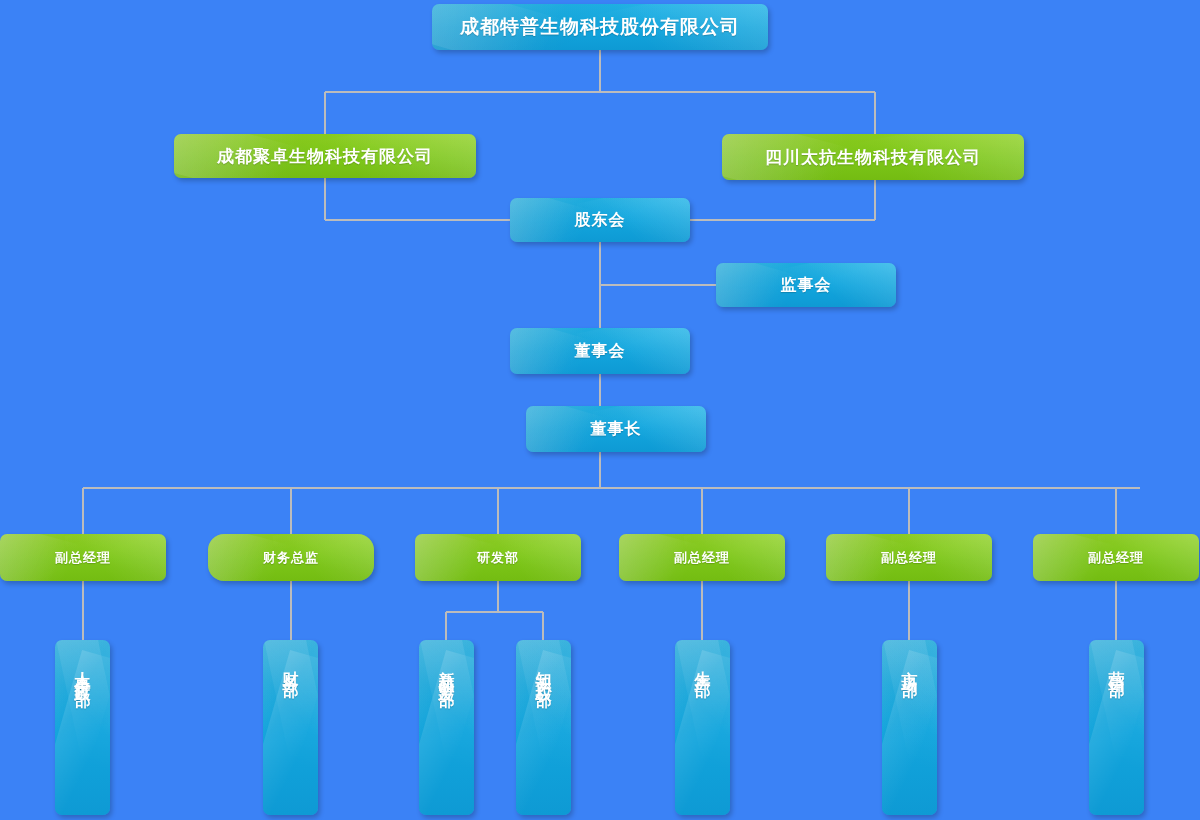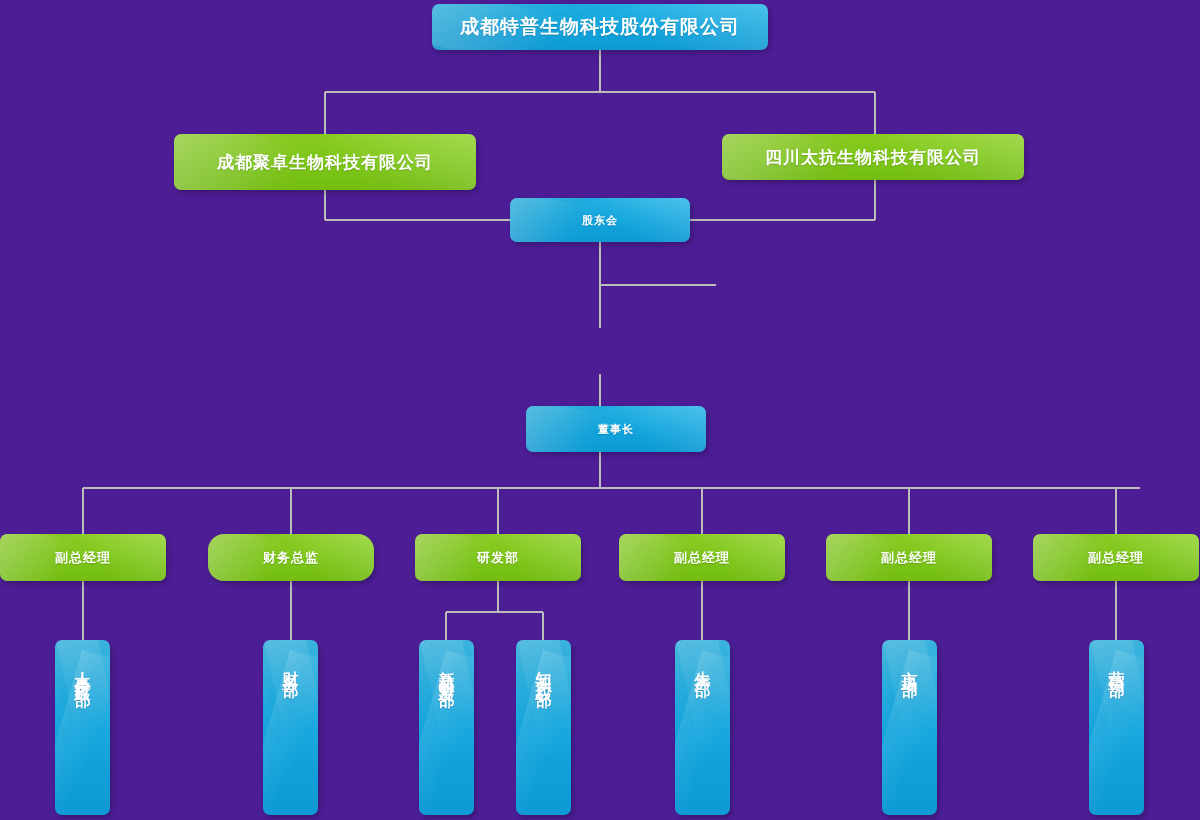--- a/index.html
+++ b/index.html
@@ -6,21 +6,21 @@
   html, body {
     margin: 0; padding: 0;
     background: #ffffff;
     font-family: "Liberation Sans", "DejaVu Sans", sans-serif;
   }
   #chart {
     position: relative;
     width: 1200px;
     height: 820px;
     overflow: hidden;
-    background: #4c1d95;
+    background: #3b82f6;
     text-align: center;
   }
   #lines {
     position: absolute;
     left: 0; top: 0;
     width: 1200px; height: 820px;
     pointer-events: none;
   }
   .node {
     position: absolute;
@@ -87,21 +87,21 @@
     pointer-events: none;
   }
   .label {
     position: relative;
     z-index: 2;
     white-space: nowrap;
   }
   
   .t-root  { font-size: 19px; font-weight: bold; }
   .t-sub   { font-size: 17px; font-weight: bold; }
-  .t-mid   { font-size: 11px; font-weight: bold; }
+  .t-mid   { font-size: 16px; font-weight: bold; }
   .t-mgr   { font-size: 13px; font-weight: bold; }
   
   .node.vert {
     align-items: flex-start;
     justify-content: center;
     padding-top: 18px;
   }
   .node.vert .label {
     writing-mode: vertical-rl;
     text-orientation: upright;
@@ -149,33 +149,39 @@
       <line x1="702" y1="581" x2="702" y2="640"></line>
       <line x1="909" y1="581" x2="909" y2="640"></line>
       <line x1="1116" y1="581" x2="1116" y2="640"></line>
     </g>
   </svg>
 
   <div class="node blue" style="left:432px; top:4px; width:336px; height:46px;">
     <span class="label t-root">成都特普生物科技股份有限公司</span>
   </div>
 
-  <div class="node green" style="left:174px; top:134px; width:302px; height:56px;">
+  <div class="node green" style="left:174px; top:134px; width:302px; height:44px;">
     <span class="label t-sub">成都聚卓生物科技有限公司</span>
   </div>
 
   <div class="node green" style="left:722px; top:134px; width:302px; height:46px;">
     <span class="label t-sub">四川太抗生物科技有限公司</span>
   </div>
 
   <div class="node blue" style="left:510px; top:198px; width:180px; height:44px;">
     <span class="label t-mid">股东会</span>
   </div>
 
-
+  <div class="node blue" style="left:716px; top:263px; width:180px; height:44px;">
+    <span class="label t-mid">监事会</span>
+  </div>
+
+  <div class="node blue" style="left:510px; top:328px; width:180px; height:46px;">
+    <span class="label t-mid">董事会</span>
+  </div>
 
   <div class="node blue" style="left:510px; top:406px; width:180px; height:46px;margin-left:16px;">
     <span class="label t-mid">董事长</span>
   </div>
 
   <div class="node green" style="left:0px; top:534px; width:166px; height:47px;">
     <span class="label t-mgr">副总经理</span>
   </div>
 
   <div class="node green" style="left:208px; top:534px; width:166px; height:47px;border-radius:16px;">

